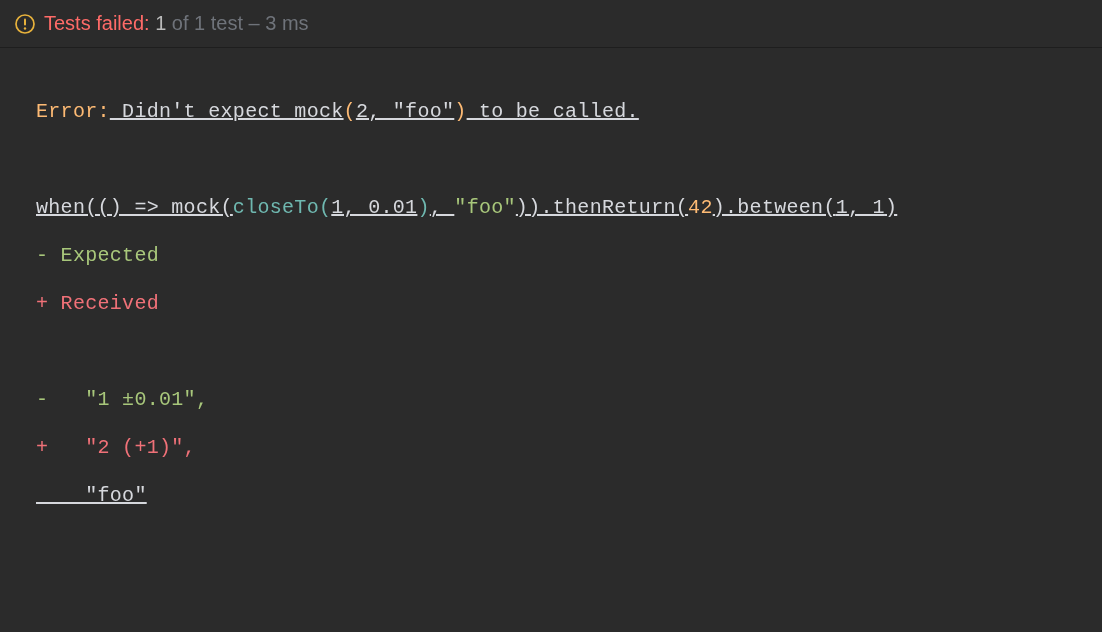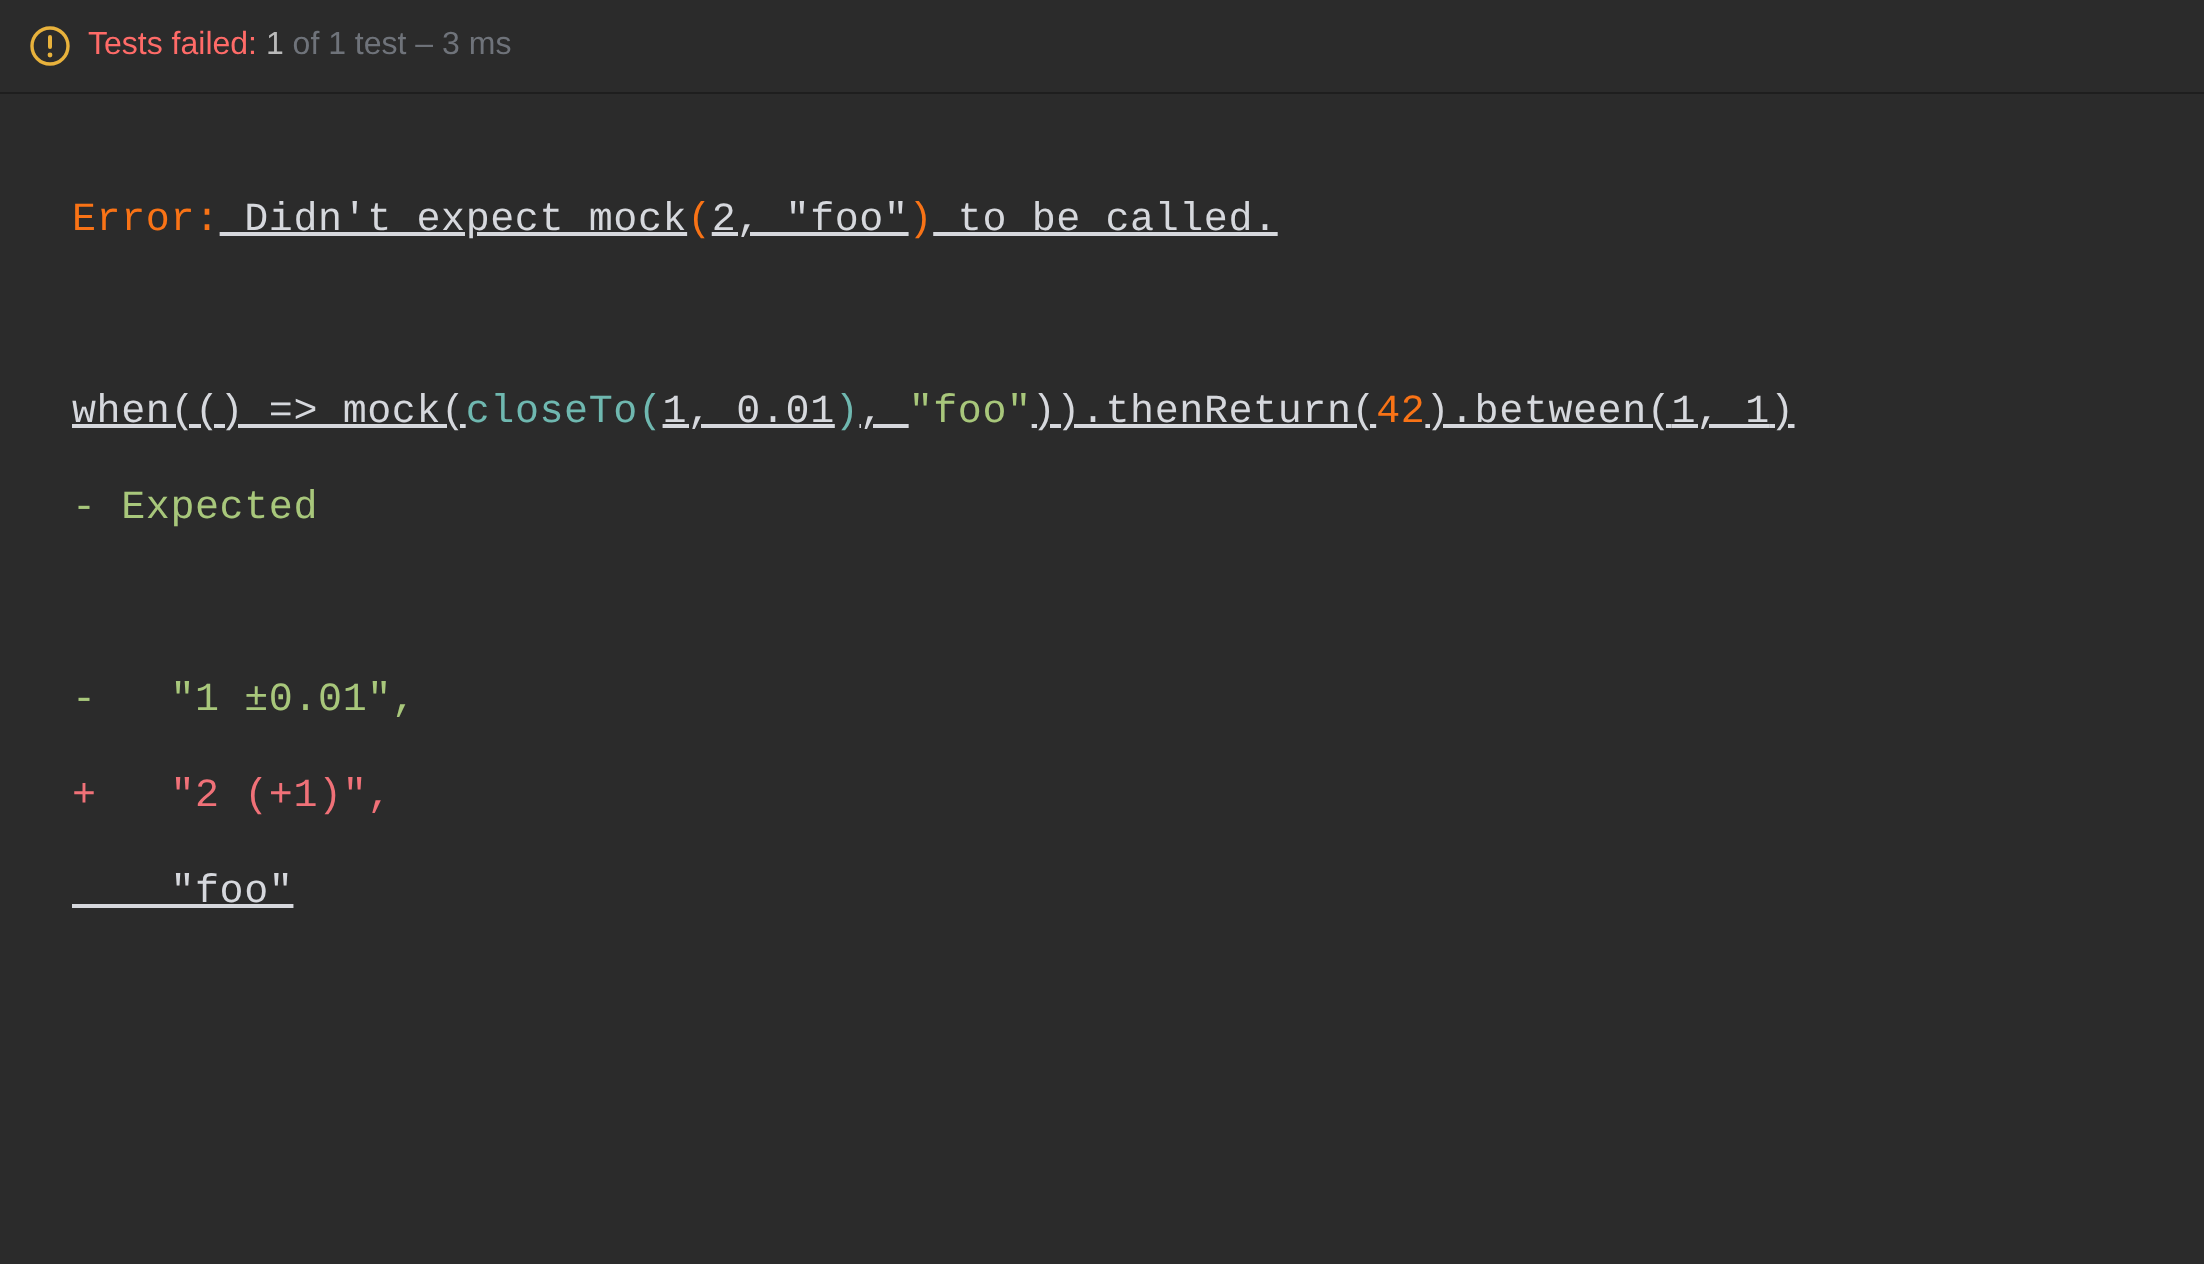--- a/index.html
+++ b/index.html
@@ -16,21 +16,21 @@
       height: 632px;
       overflow: hidden;
     }
 
     .header {
       padding: 12px 16px 12px 14px;
       border-bottom: 1px solid #1e1e1e;
       display: flex;
       align-items: center;
       gap: 8px;
-      font-size: 16px;
+      font-size: 20px;
     }
 
     .warn-icon {
       display: inline-flex;
       align-items: center;
       justify-content: center;
       width: 22px;
       height: 22px;
     }
 
@@ -53,21 +53,21 @@
       padding: 40px 36px;
       line-height: 2.4;
       letter-spacing: 0.3px;
     }
 
     .line {
       white-space: pre;
     }
 
     .c-red {
-      color: #f97316;
+      color: #fdba74;
       text-align: right;
     }
 
     .c-white {
       color: #d6d8dd;
       text-decoration: underline;
     }
 
     .c-green {
       color: #a8c77b;
@@ -105,20 +105,21 @@
 <div class="output">
   <div class="line"><span class="c-red">Error:</span><span class="c-white"> Didn't expect mock</span><span class="c-red">(</span><span class="c-white">2, "foo"</span><span class="c-red">)</span><span class="c-white"> to be called.</span></div>
 
   <div class="blank"></div>
 
 
   <div class="line"><span class="c-white">when(() =&gt; mock(</span><span class="c-bluegreen">closeTo</span><span class="c-bluegreen">(</span><span class="c-white">1, 0.01</span><span class="c-bluegreen">)</span><span class="c-white">, </span><span class="c-green">"foo"</span><span class="c-white">)).thenReturn(</span><span class="c-red">42</span><span class="c-white">).between(</span><span class="c-white">1, 1</span><span class="c-white">)</span></div>
 
   <div class="line c-green">- Expected</div>
 
+  <div class="line c-pink">+ Received</div>
 
   <div class="blank"></div>
 
   <div class="line c-green">-   "1 ±0.01",</div>
 
   <div class="line c-pink">+   "2 (+1)",</div>
 
   <div class="line c-white">    "foo"</div>
 </div>
 

